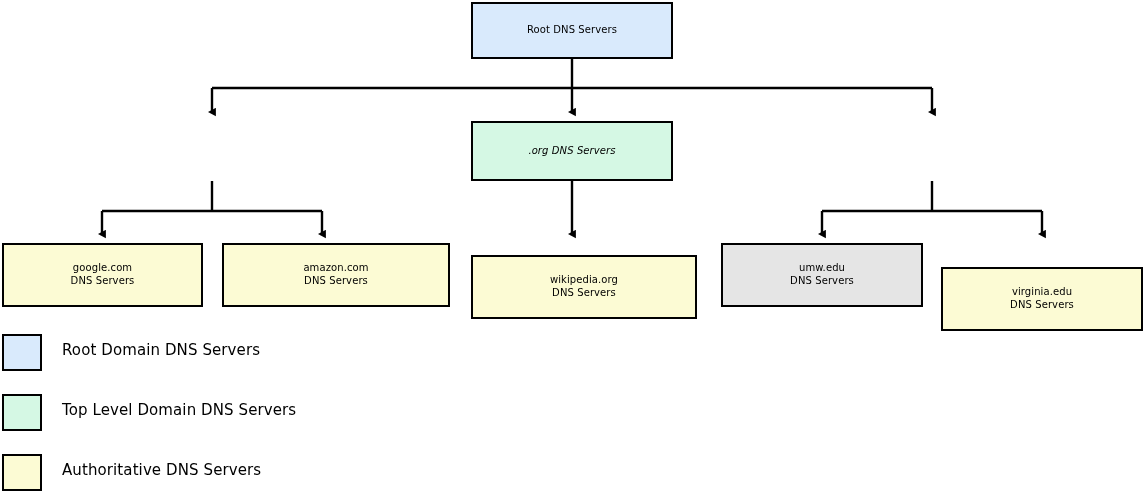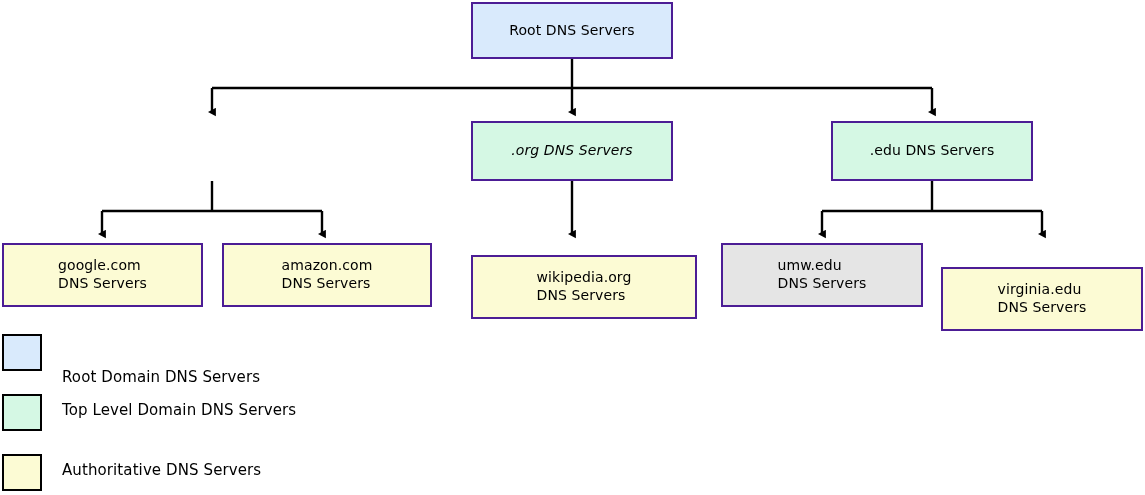--- a/index.html
+++ b/index.html
@@ -25,42 +25,42 @@
     position: absolute;
     left: 0;
     top: 0;
     width: 1145px;
     height: 495px;
     pointer-events: none;
   }
   .node {
     position: absolute;
     box-sizing: border-box;
-    border: 2px solid #4c1d95;
+    border: 2px solid #000000;
     display: flex;
     align-items: center;
     justify-content: center;
-    text-align: left;
-    font-size: 14px;
+    text-align: center;
+    font-size: 10px;
     line-height: 1.28;
     color: #000000;
     letter-spacing: 0.1px;
     z-index: 2;
   }
   .node .label-line { display: block; white-space: nowrap; }
 
   
   #node-root      { left: 471px;  top: 2px;   width: 202px; height: 57px; }
   
   #node-com       { left: 111px;  top: 121px; width: 202px; height: 60px; }
   #node-org       { left: 471px;  top: 121px; width: 202px; height: 60px; font-style: italic; }
   #node-edu       { left: 831px;  top: 121px; width: 202px; height: 60px; }
   
   #node-google    { left: 2px;    top: 243px; width: 201px; height: 64px; }
-  #node-amazon    { left: 222px;  top: 243px; width: 210px; height: 64px; }
+  #node-amazon    { left: 222px;  top: 243px; width: 228px; height: 64px; }
   #node-wikipedia { left: 471px;  top: 243px; width: 226px; height: 64px; margin-top: 12px; }
   #node-umw       { left: 721px;  top: 243px; width: 202px; height: 64px; }
   #node-virginia  { left: 941px;  top: 243px; width: 202px; height: 64px; margin-top: 24px; }
 
   .legend-swatch {
     position: absolute;
     box-sizing: border-box;
     width: 40px;
     height: 37px;
     border: 2px solid #000000;
@@ -70,21 +70,21 @@
     position: absolute;
     left: 62px;
     font-size: 15px;
     color: #000000;
     white-space: nowrap;
     letter-spacing: 0.1px;
   }
   #legend-swatch-0 { left: 2px; top: 334px; }
   #legend-swatch-1 { left: 2px; top: 394px; }
   #legend-swatch-2 { left: 2px; top: 454px; }
-  #legend-label-0  { top: 341px; margin-top: 27px; }
+  #legend-label-0  { top: 341px; }
   #legend-label-1  { top: 401px; }
   #legend-label-2  { top: 461px; }
 </style>
 </head>
 <body>
 
 <div id="diagram-root">
 
   <svg class="connectors" viewBox="0 0 1145 495" width="1145" height="495" aria-hidden="true">
     <defs>
@@ -120,23 +120,20 @@
     </g>
   </svg>
 
   <div class="node" id="node-root" style="background:#d9eafc;">
     <span class="label-line">Root DNS Servers</span>
   </div>
 
   <div class="node" id="node-org" style="background:#d5f8e4;">
     <span class="label-line">.org DNS Servers</span>
   </div>
-  <div class="node" id="node-edu" style="background:#d5f8e4;">
-    <span class="label-line">.edu DNS Servers</span>
-  </div>
 
   <div class="node" id="node-google" style="background:#fcfbd4;">
     <div>
       <span class="label-line">google.com</span>
       <span class="label-line">DNS Servers</span>
     </div>
   </div>
   <div class="node" id="node-amazon" style="background:#fcfbd4;">
     <div>
       <span class="label-line">amazon.com</span>

